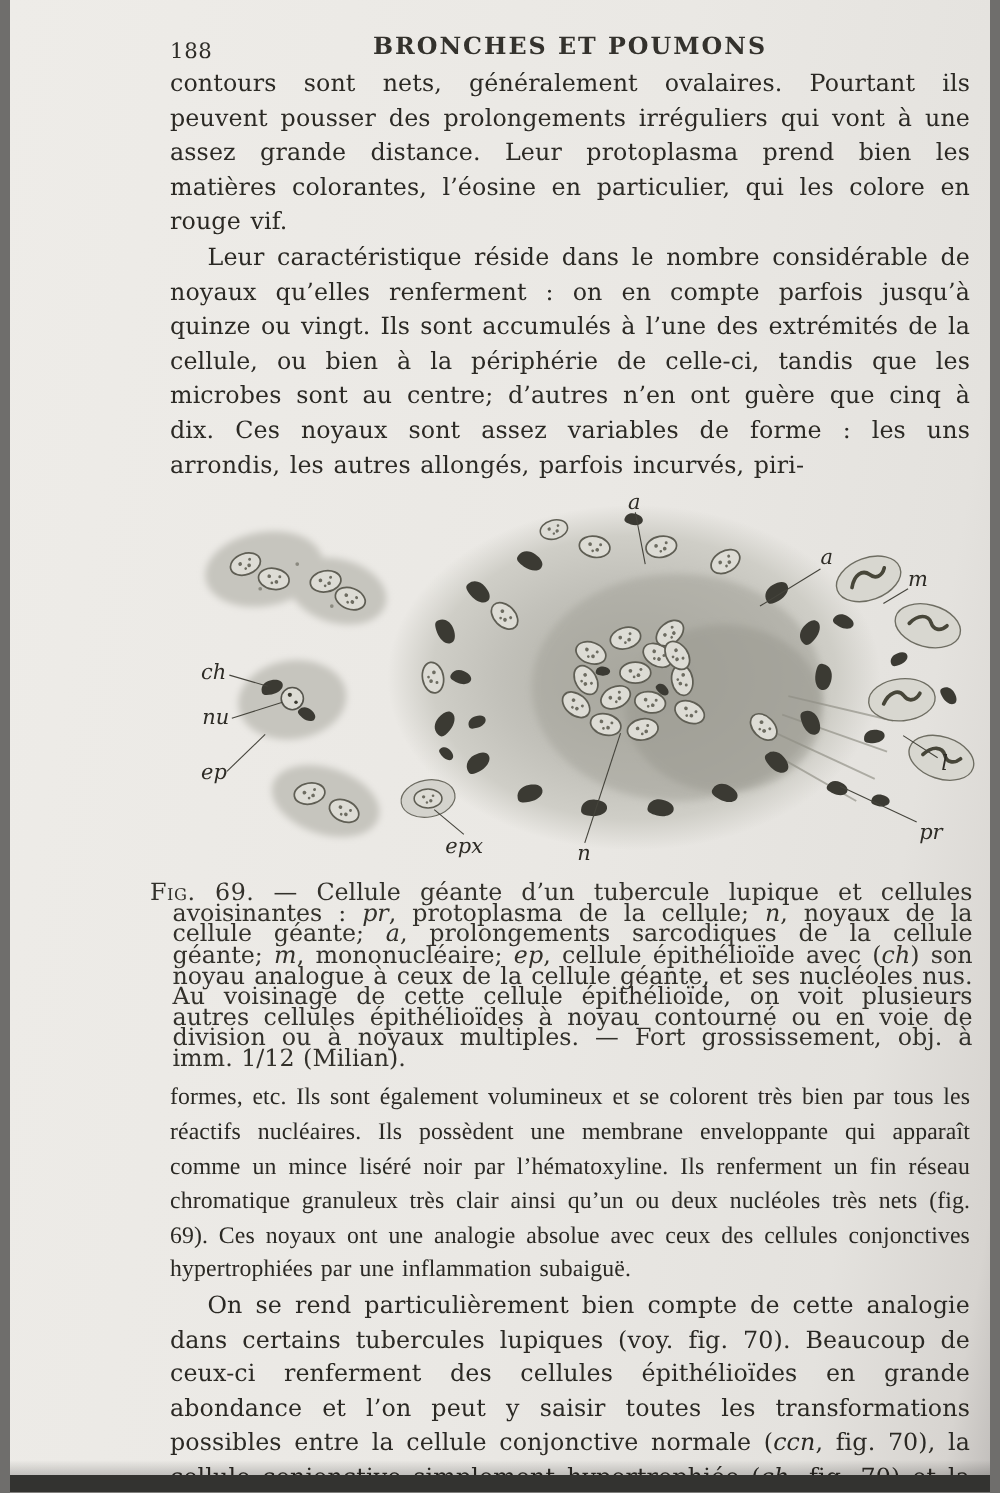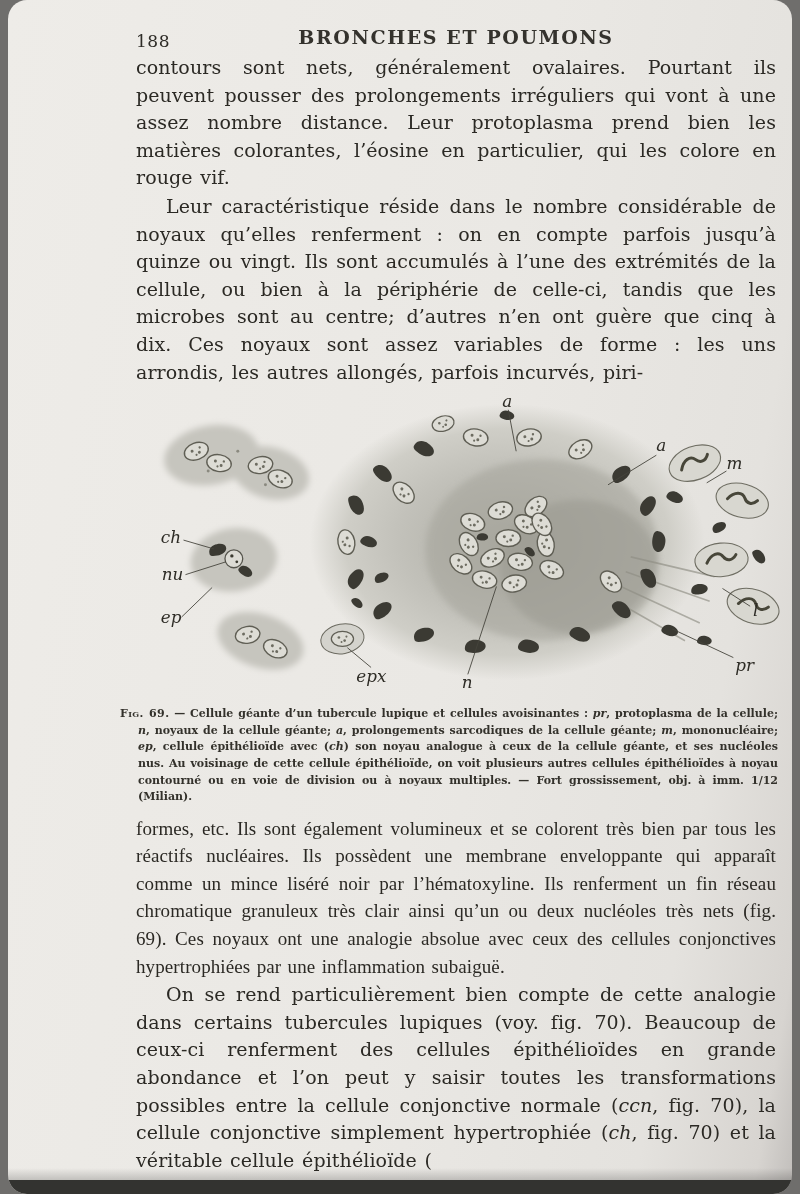--- a/index.html
+++ b/index.html
@@ -2,60 +2,59 @@
 <html><head>
 <meta charset="utf-8">
 <style>
   * { margin:0; padding:0; box-sizing:border-box; }
   html,body { background:#6f6e6c; }
   .page {
     position:relative; width:784px; height:1194px; margin:0 auto; overflow:hidden;
     background:linear-gradient(100deg,#eeece8 0%,#eae8e4 55%,#e4e2de 84%,#d7d4d0 96%,#c1bebb 100%);
     color:#2c2a25;
     font-family:"DejaVu Serif","Liberation Serif",serif;
-    border-radius:19px;
   }
   .scan-bottom-fade { position:absolute; left:0; right:0; bottom:14px; height:12px;
     background:linear-gradient(rgba(0,0,0,0),rgba(0,0,0,0.18)); }
   .scan-bottom { position:absolute; left:0; right:0; bottom:0; height:14px; background:#333330; }
   .header-row { position:absolute; top:24px; left:0; width:100%; height:26px; }
   .page-number { position:absolute; left:128px; top:7px; font-size:17px; letter-spacing:.5px; color:#2e2c27; }
   .running-title { position:absolute; left:128px; width:640px; top:2px; text-align:center;
     font-size:19px; font-weight:bold; letter-spacing:1.6px; color:#34322d; }
   .content { position:absolute; top:54px; left:128px; width:640px; }
   .content p {
     font-size:19px; line-height:27.6px; text-align:justify; letter-spacing:.1px;
     word-spacing:1.5px; color:#2b2924; hyphens:none;
   }
   .content p.indent { text-indent:30px; }
   #para2 { margin-top:1px; }
   .figure-wrap { position:relative; width:680px; height:308px; margin:8px 0 4px -23px; }
   .figure-wrap svg { display:block; width:680px; height:308px; }
   .fig-label { font-style:italic; font-size:17px; fill:#2e2c26; font-family:"DejaVu Serif","Liberation Serif",serif; }
   .caption {
     margin:2px 0 0 -16px; width:658px;
-    font-size:11px; line-height:16.6px; text-align:justify;
-    color:#33312b; text-indent:-18px; padding-left:18px; word-spacing:.8px;font-weight:bold;
+    font-size:19px; line-height:16.6px; text-align:justify;
+    color:#33312b; text-indent:-18px; padding-left:18px; word-spacing:.8px;
   }
   .cap-prefix { font-variant:small-caps; letter-spacing:.4px; }
   #para3 { margin-top:9px;font-family:Liberation Serif, serif; }
   #para4 { margin-top:1px; }
 </style>
 </head>
 <body>
 
 <div class="page">
 
   <div class="header-row">
     <div class="page-number">188</div>
     <div class="running-title">BRONCHES ET POUMONS</div>
   </div>
 
   <div class="content">
-    <p id="para1"><span>contours sont nets, généralement ovalaires. Pourtant ils peuvent pousser des prolongements irréguliers qui vont à une assez nombre distance. Leur protoplasma prend bien les matières colorantes, l’éosine en particulier, qui les colore en rouge vif.</span></p>
+    <p id="para1"><span>contours sont nets, généralement ovalaires. Pourtant ils peuvent pousser des prolongements irréguliers qui vont à une assez grande distance. Leur protoplasma prend bien les matières colorantes, l’éosine en particulier, qui les colore en rouge vif.</span></p>
     <p id="para2" class="indent"><span>Leur caractéristique réside dans le nombre considérable de noyaux qu’elles renferment : on en compte parfois jusqu’à quinze ou vingt. Ils sont accumulés à l’une des extrémités de la cellule, ou bien à la périphérie de celle-ci, tandis que les microbes sont au centre; d’autres n’en ont guère que cinq à dix. Ces noyaux sont assez variables de forme : les uns arrondis, les autres allongés, parfois incurvés, piri-</span></p>
 
     <div class="figure-wrap">
       <svg viewBox="0 0 680 312">
         <defs>
           <radialGradient id="gp" cx="50%" cy="50%" r="50%">
             <stop offset="0%" stop-color="#adaca3"></stop>
             <stop offset="55%" stop-color="#c2c1ba"></stop>
             <stop offset="82%" stop-color="#cfcec7"></stop>
             <stop offset="100%" stop-color="#cfcec7" stop-opacity="0"></stop>

